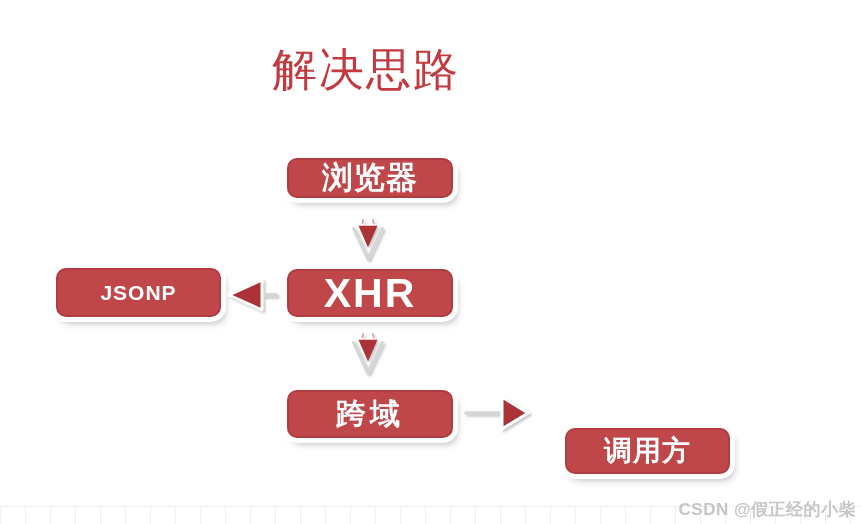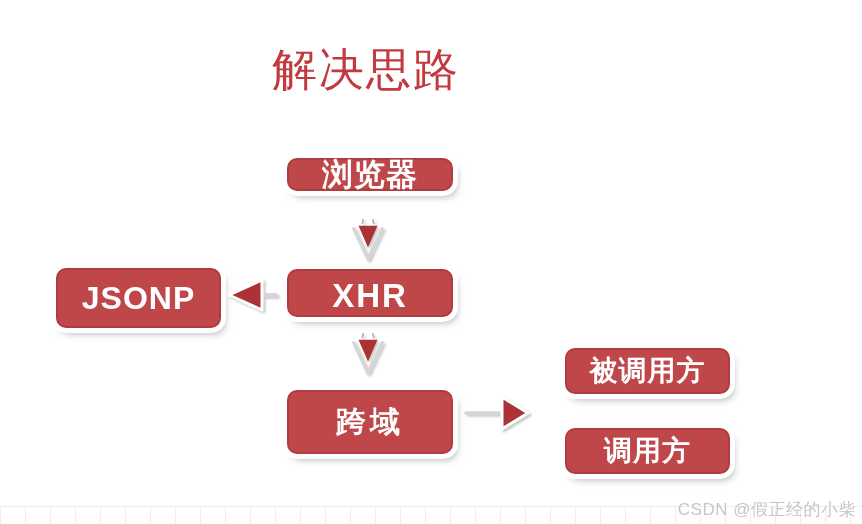--- a/index.html
+++ b/index.html
@@ -19,36 +19,36 @@
 
   .node {
     position: absolute; box-sizing: border-box;
     background: var(--box-fill, #bf4649);
     border: 2px solid var(--box-edge, #ae3c41);
     border-radius: 10px;
     box-shadow: 0 0 0 5px #ffffff, 4px 6px 7px rgba(130,130,130,0.55);
     color: #ffffff; font-weight: bold;
     display: flex; align-items: center; justify-content: center;
   }
-  .node-browser     { left: 287px; top: 158px; width: 166px; height: 33px; font-size: 31px; letter-spacing: 1px; }
-  .node-jsonp       { left: 56px;  top: 268px; width: 165px; height: 60px; font-size: 32px; letter-spacing: 1px; }
-  .node-xhr         { left: 287px; top: 269px; width: 166px; height: 48px; font-size: 33px; letter-spacing: 2px; align-items: flex-end; }
-  .node-crossdomain { left: 287px; top: 390px; width: 166px; height: 64px; font-size: 30px; letter-spacing: 4px; }
+  .node-browser     { left: 287px; top: 158px; width: 166px; height: 40px; font-size: 31px; letter-spacing: 1px; }
+  .node-jsonp       { left: 56px;  top: 268px; width: 165px; height: 49px; font-size: 21px; letter-spacing: 1px; }
+  .node-xhr         { left: 287px; top: 269px; width: 166px; height: 48px; font-size: 41px; letter-spacing: 2px; }
+  .node-crossdomain { left: 287px; top: 390px; width: 166px; height: 48px; font-size: 30px; letter-spacing: 4px; }
   .node-callee      { left: 565px; top: 348px; width: 165px; height: 46px; font-size: 28px; letter-spacing: 1px; }
   .node-caller      { left: 565px; top: 428px; width: 165px; height: 46px; font-size: 28px; letter-spacing: 1px; font-family: Liberation Serif, serif; }
 
   .arrow { position: absolute; filter: drop-shadow(2px 2px 1px rgba(150,150,150,0.5)); }
   .arrow-down-1 { left: 350px; top: 217px; }
   .arrow-down-2 { left: 350px; top: 331px; }
   .arrow-left   { left: 226px; top: 276px; }
   .arrow-right  { left: 464px; top: 391px; }
 
   .watermark {
     position: absolute; right: 6px; bottom: 3px;
-    font-size: 17px; color: #c6c6c6; letter-spacing: 0.5px;
+    font-size: 17px; color: #c6c6c6; letter-spacing: 0.5px; font-weight: bold;
   }
 
   .grid-strip {
     position: absolute; left: 0; right: 0; bottom: 0; height: 17px;
     border-top: 1px solid #eeeeee;
     background-image: linear-gradient(to right, #eeeeee 1px, transparent 1px);
     background-size: 25px 100%;
   }
 </style>
 </head>
@@ -91,23 +91,20 @@
 
   <div class="node node-crossdomain">
     <span>跨域</span>
   </div>
 
   <svg class="arrow arrow-right" width="68" height="44" viewBox="0 0 68 44">
     <line x1="2" y1="22" x2="40" y2="22" stroke="var(--arrow-gray,#d6d6d6)" stroke-width="3.5" stroke-linecap="round"></line>
     <polygon points="38,6 64,22 38,38" fill="var(--arrow-red,#ab3338)" stroke="#ffffff" stroke-width="3" stroke-linejoin="round"></polygon>
   </svg>
 
-  <div class="node node-callee">
-    <span>被调用方</span>
-  </div>
 
   <div class="node node-caller">
     <span>调用方</span>
   </div>
 
   <div class="grid-strip"></div>
 
   <div class="watermark">CSDN @假正经的小柴</div>
 
 </div>

